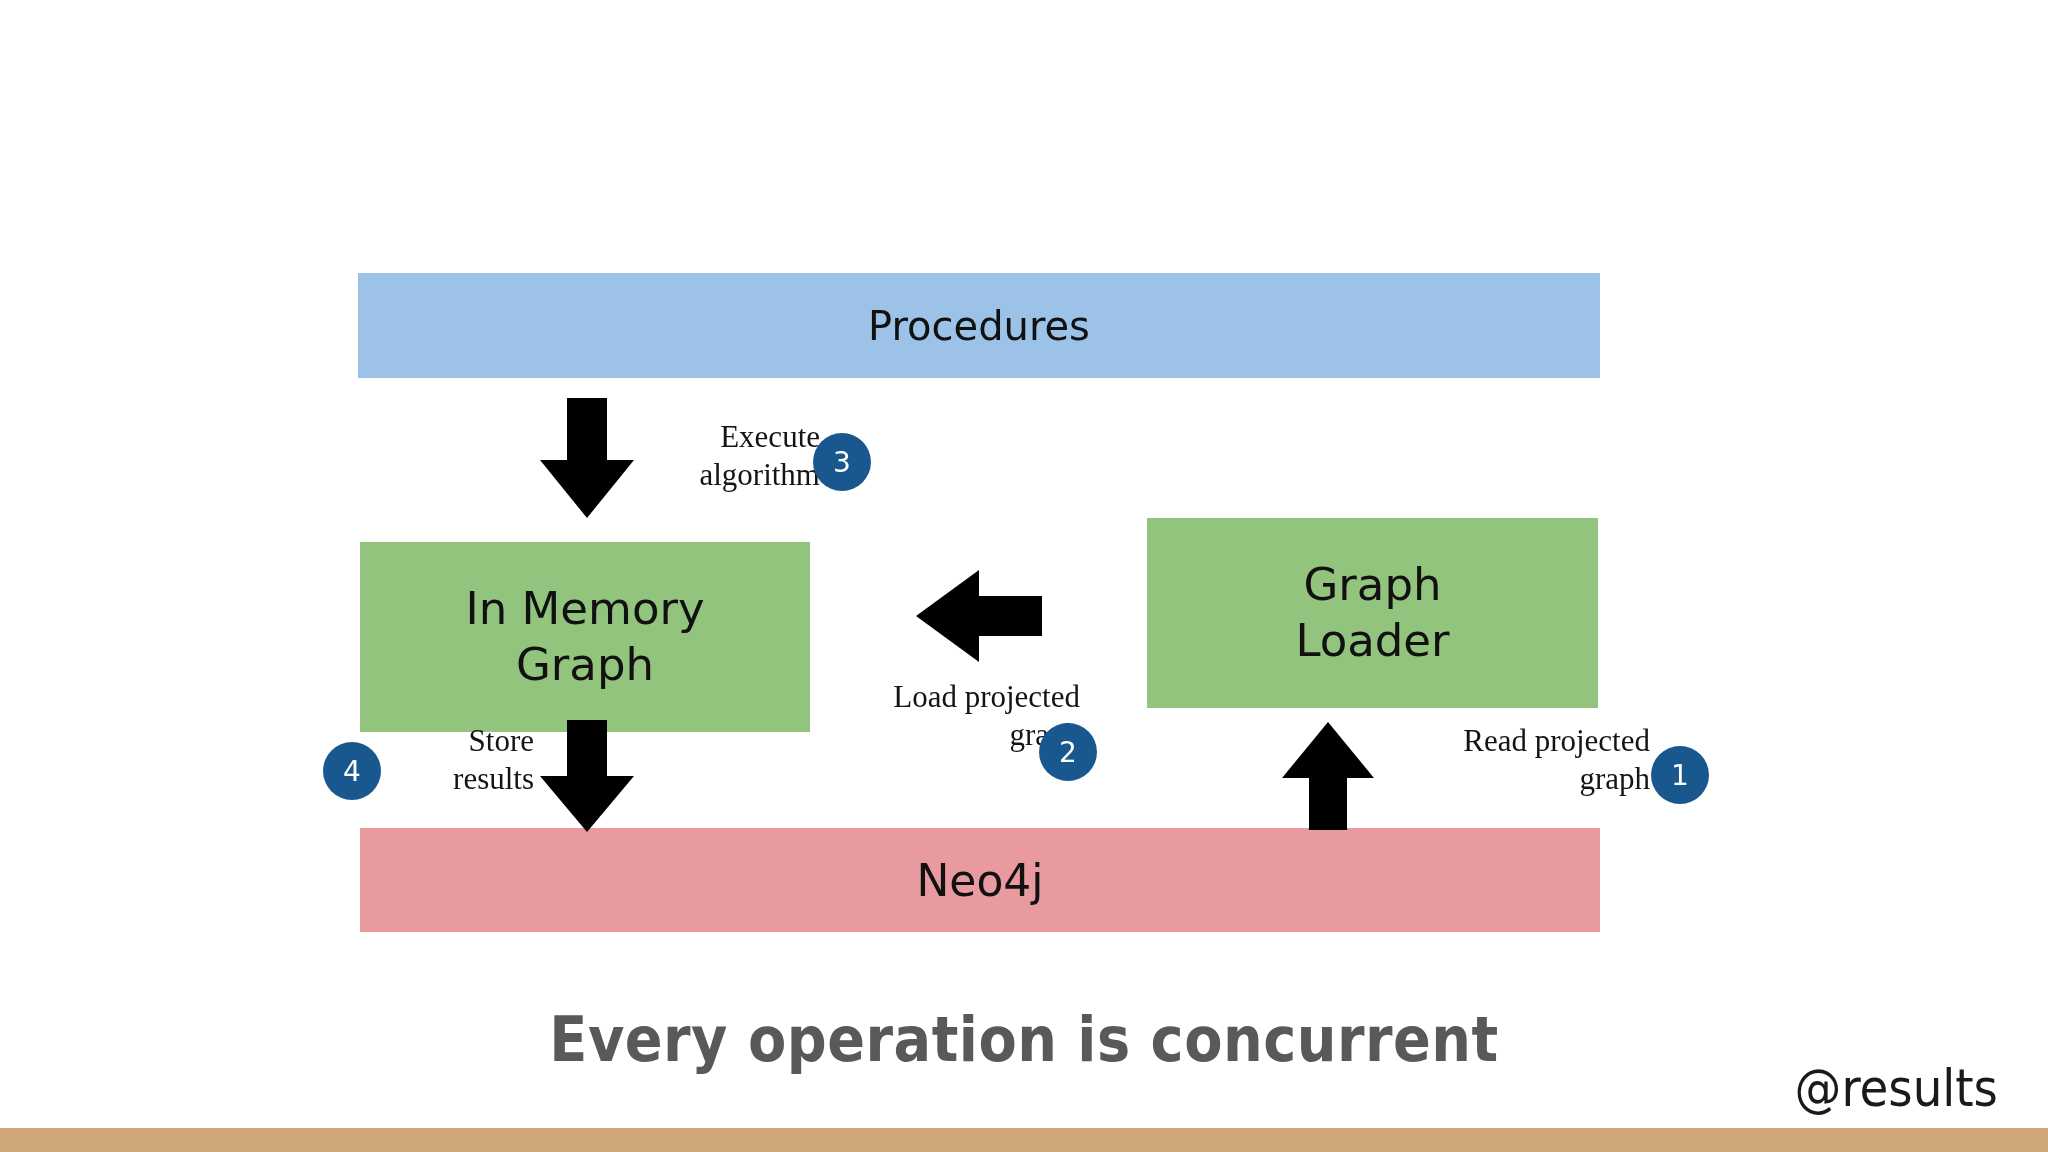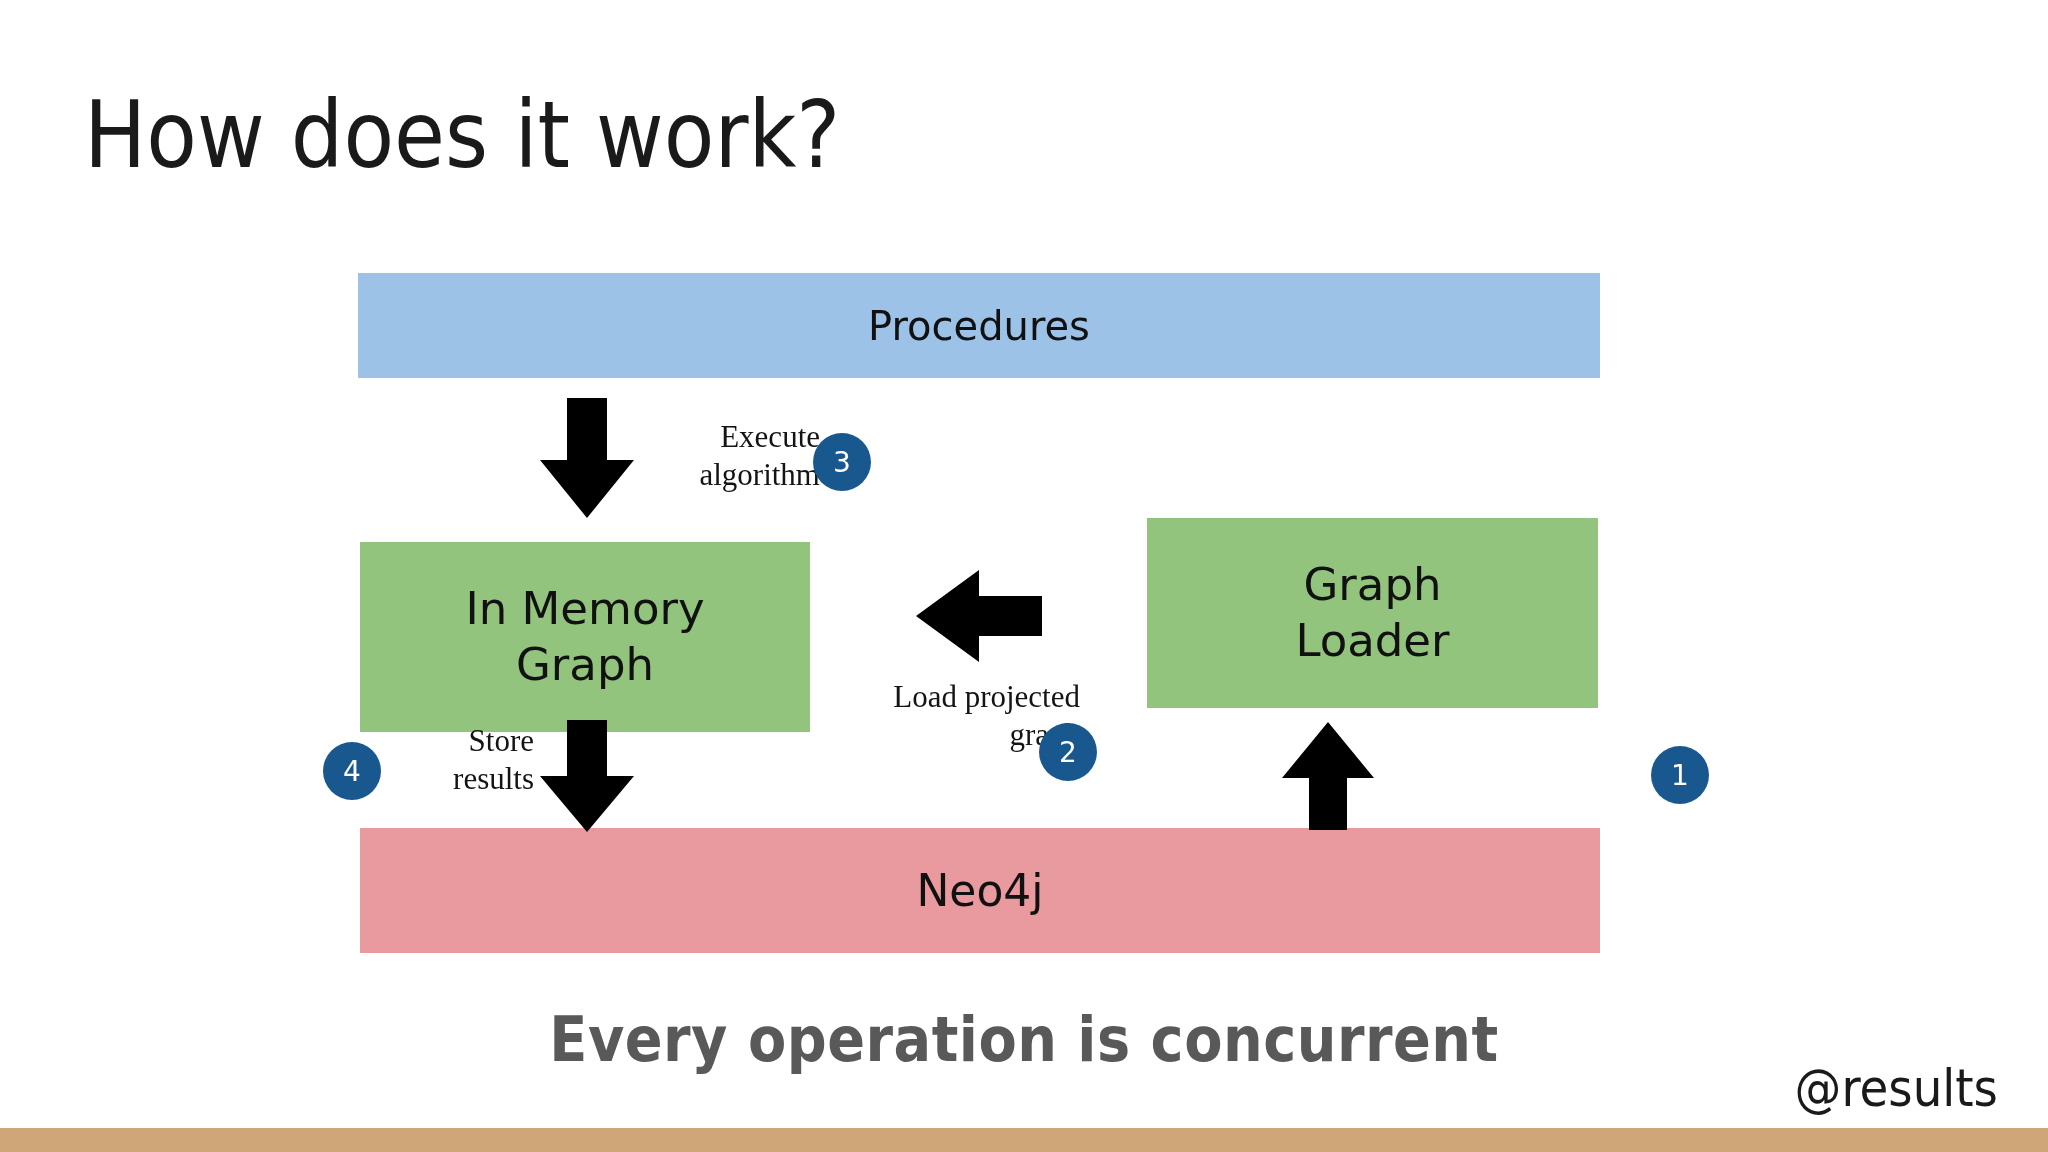--- a/index.html
+++ b/index.html
@@ -61,21 +61,21 @@
   }
   .box-loader {
     left: 1147px; top: 518px;
     width: 451px; height: 190px;
     background: #93c47d;
     font-size: 45px;
     line-height: 1.25;
   }
   .box-neo4j {
     left: 360px;  top: 828px;
-    width: 1240px; height: 125px;
+    width: 1240px; height: 104px;
     background: #e89a9e;
     font-size: 44px;
   }
   .box-text { white-space: pre-line; }
 
   
   .arrow {
     position: absolute;
   }
   .arrow svg { display: block; }
@@ -156,21 +156,20 @@
     width: 2048px;
     height: 24px;
     background: #cfa678;
   }
 </style>
 </head>
 <body>
 
 <div class="slide">
 
-  <div class="slide-title">How does it work?</div>
 
   <div class="box box-procedures">
     <span class="box-text">Procedures</span>
   </div>
 
   <div class="box box-inmemory">
     <span class="box-text">In Memory
 Graph</span>
   </div>
 
@@ -212,20 +211,22 @@
   <div class="step-badge badge-3">3</div>
 
   <div class="step-label lbl-load">Load projected
 graph</div>
   <div class="step-badge badge-2">2</div>
 
   <div class="step-badge badge-4">4</div>
   <div class="step-label lbl-store">Store
 results</div>
 
+  <div class="step-label lbl-read">Read projected
+graph</div>
   <div class="step-badge badge-1">1</div>
 
   <div class="tagline">Every operation is concurrent</div>
 
   <div class="handle">@results</div>
 
   <div class="footer-bar"></div>
 
 </div>
 

